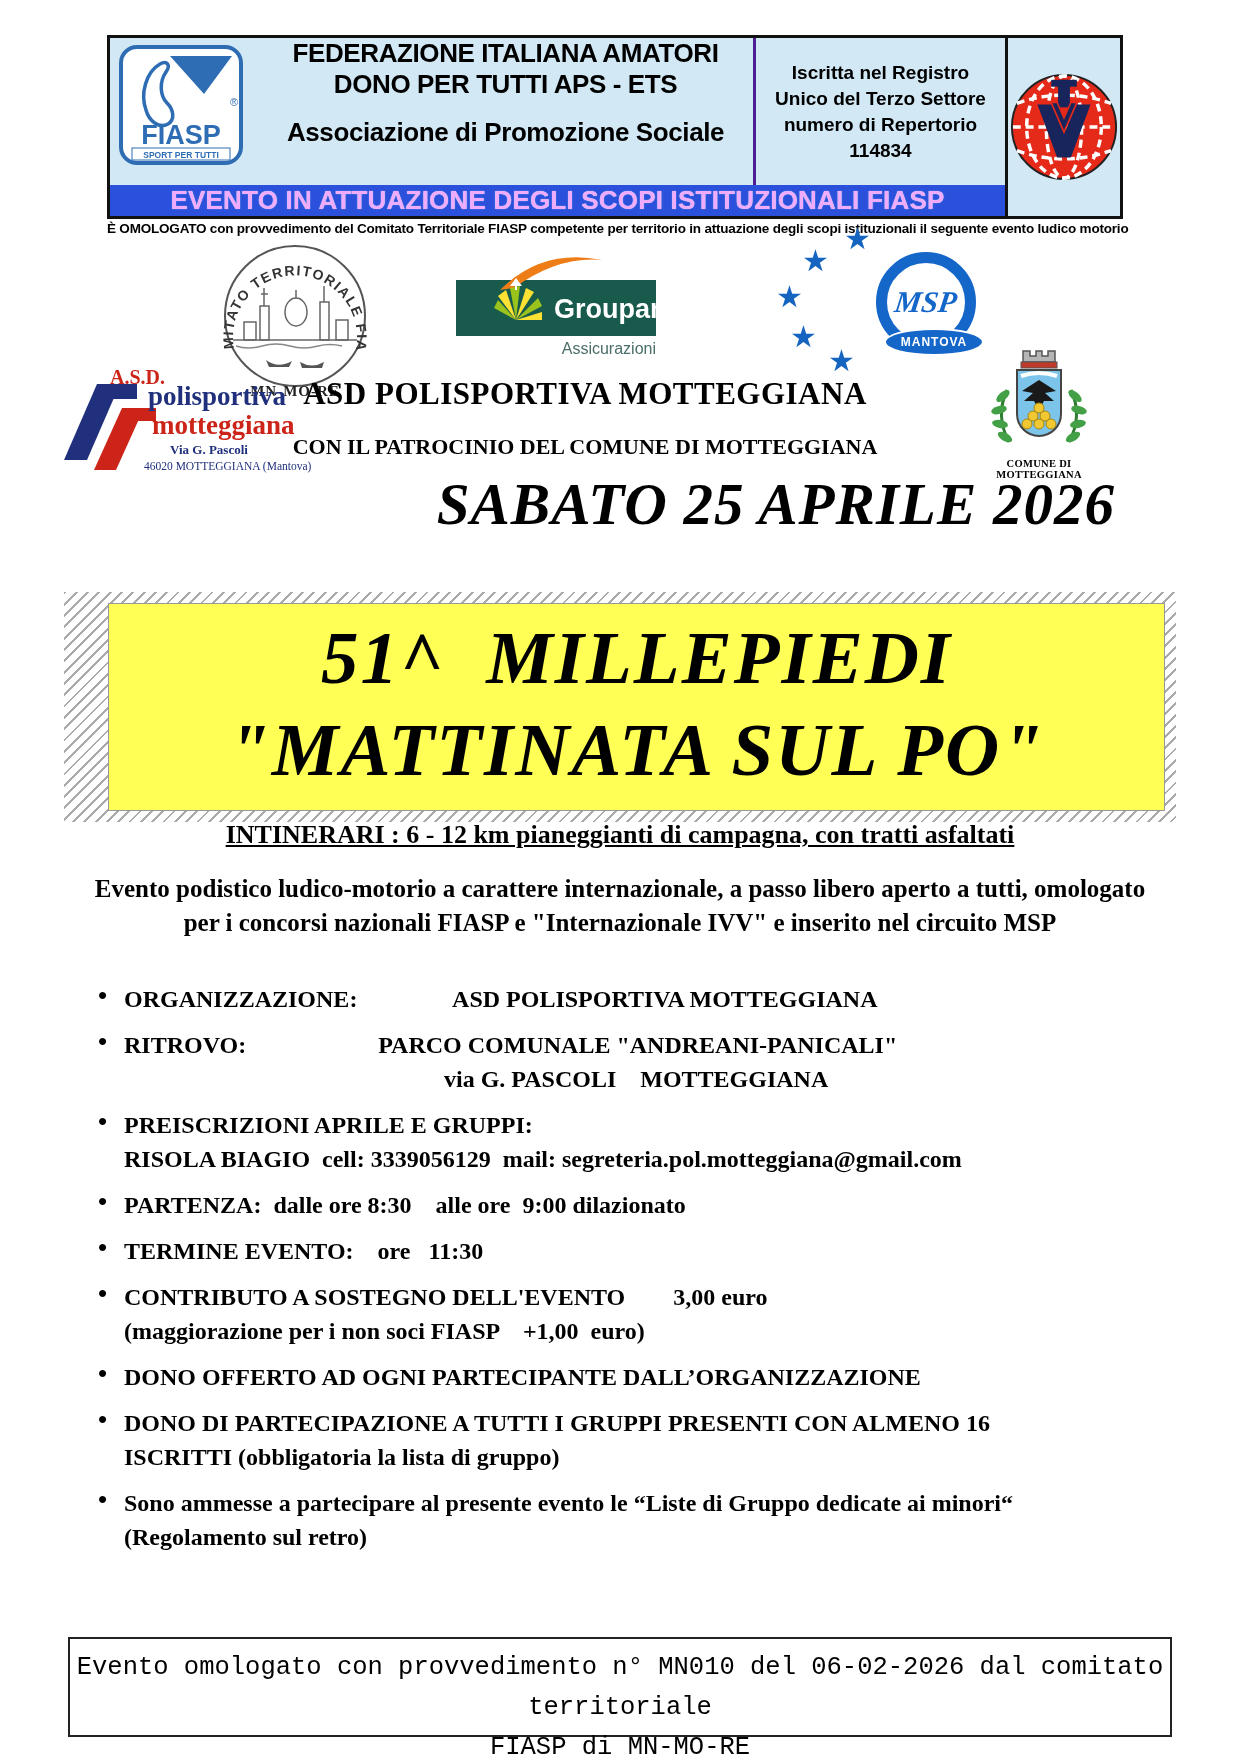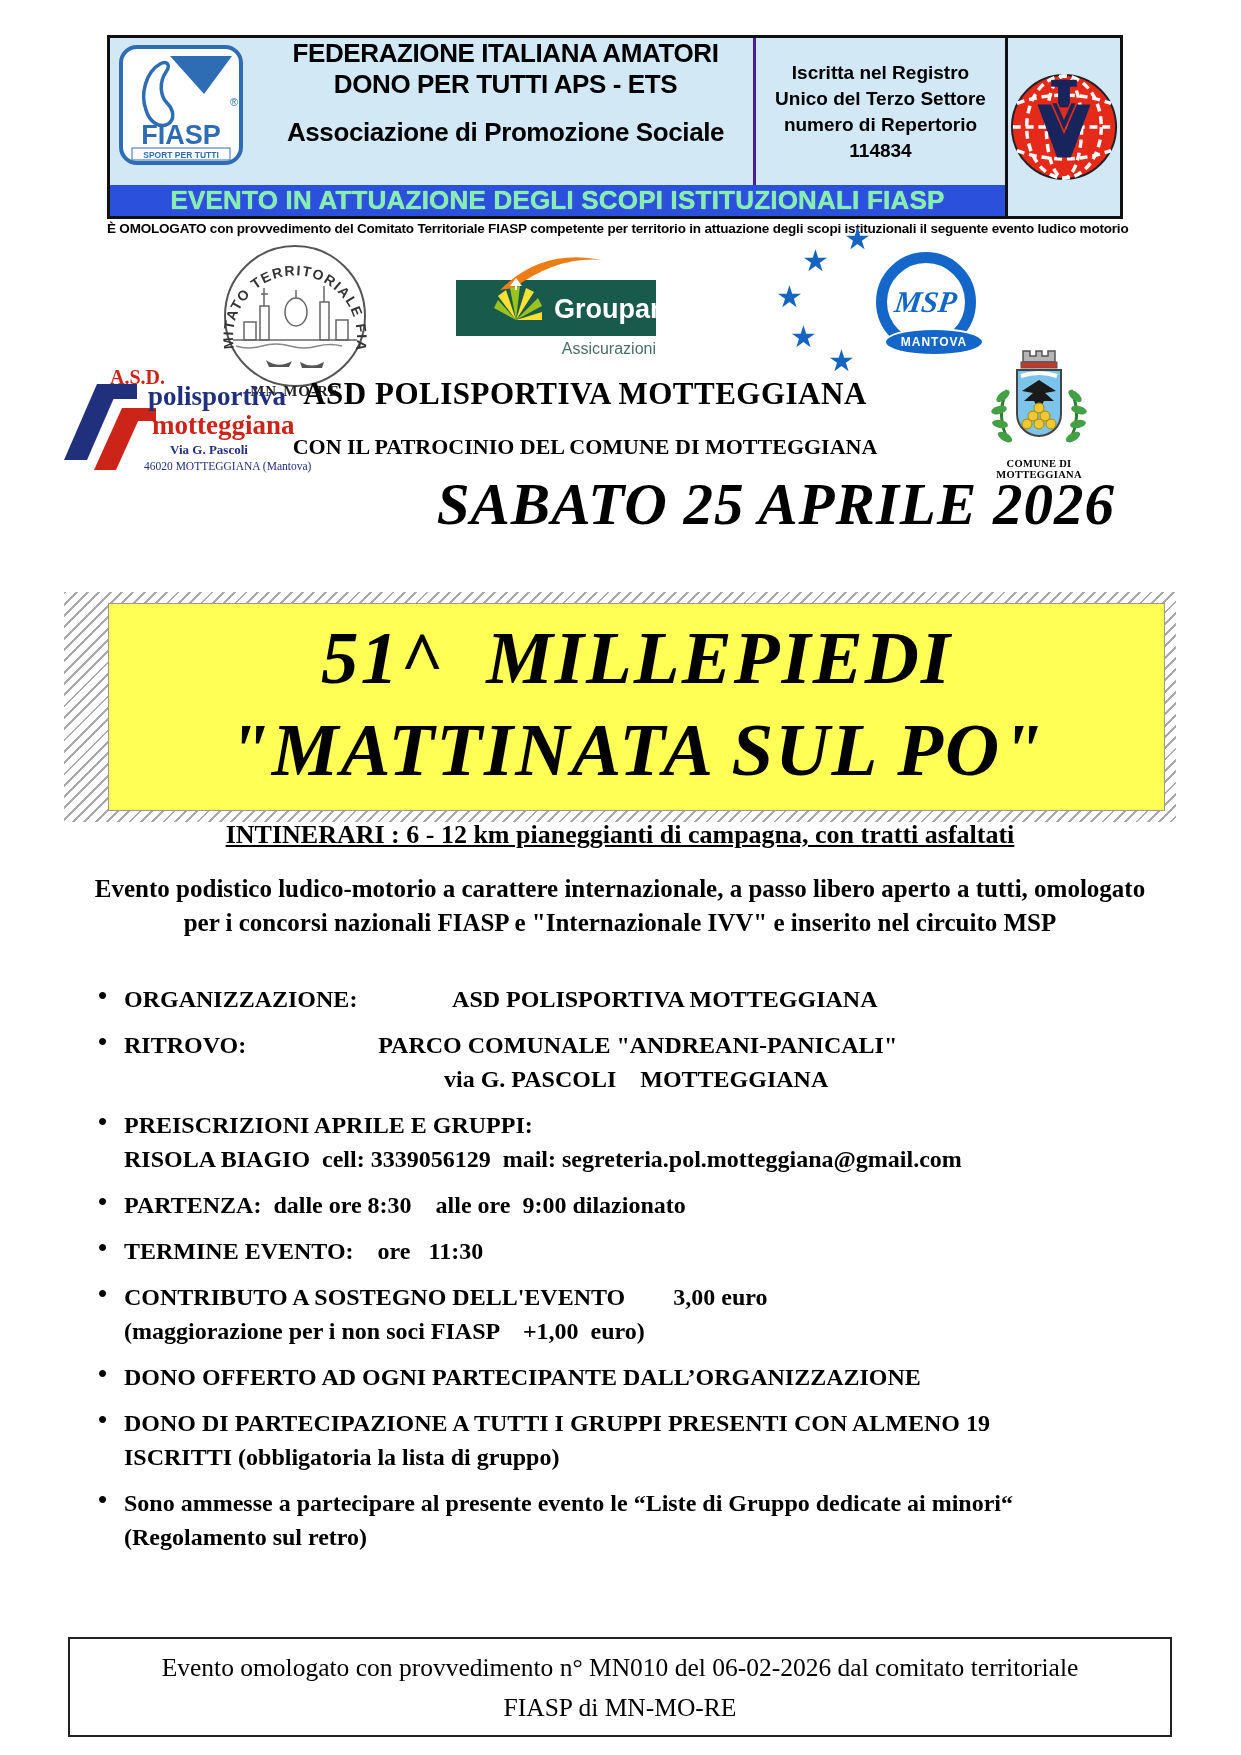--- a/index.html
+++ b/index.html
@@ -12,21 +12,21 @@
   .header-left{width:898px;border-right:3px solid #111;display:flex;flex-direction:column;box-sizing:border-box;}
   .header-top{flex:1;display:flex;}
   .fiasp-cell{width:138px;padding:6px 2px 2px 8px;}
   .title-cell{flex:1;text-align:center;font-family:"Liberation Sans",sans-serif;font-weight:bold;
     letter-spacing:-0.4px;}
   .title-cell .t1,.title-cell .t2{font-size:26px;line-height:31px;}
   .title-cell .t3{font-size:26px;line-height:30px;margin-top:17px;}
   .registro-cell{width:252px;border-left:3px solid #4c1d95;display:flex;align-items:center;box-sizing:border-box;
     padding:0 14px;font-family:"Liberation Sans",sans-serif;font-weight:bold;font-size:19px;
     line-height:26px;text-align:center;}
-  .banner{height:31px;background:#2b50dc;color:#86efac;text-align:center;
+  .banner{height:31px;background:#2b50dc;color:#f0abfc;text-align:center;
     font-family:"Liberation Sans",sans-serif;font-weight:bold;font-size:26px;line-height:31px;
     letter-spacing:0.2px;text-shadow:0 0 1px #cfe;}
   .header-right{flex:1;display:flex;align-items:center;justify-content:center;}
   .note-line{position:absolute;left:107px;top:221px;width:1110px;white-space:nowrap;
     font-family:"Liberation Sans",sans-serif;font-weight:bold;font-size:13.5px;letter-spacing:-0.2px;}
 
   
   .stamp{position:absolute;left:200px;top:228px;}
   .groupama{position:absolute;left:450px;top:252px;}
   .msp{position:absolute;left:768px;top:224px;width:240px;height:152px;}
@@ -63,21 +63,21 @@
   .description{position:absolute;left:90px;top:872px;width:1060px;text-align:center;
     font-weight:bold;font-size:25px;line-height:34px;}
   .bullets{position:absolute;left:96px;top:982px;width:1060px;}
   .bullet{position:relative;padding-left:28px;margin-bottom:12px;}
   .bullet::before{content:"\2022";position:absolute;left:2px;top:-1px;font-size:26px;font-weight:bold;}
   .b-line{font-weight:bold;font-size:24px;line-height:34px;white-space:pre-wrap;}
   .indent-big{padding-left:320px;}
 
   
   .footer-box{position:absolute;left:68px;top:1637px;width:1104px;height:100px;border:2px solid #222;
-    box-sizing:border-box;text-align:center;font-size:25.5px;line-height:40px;padding-top:9px;}
+    box-sizing:border-box;text-align:center;font-size:25.5px;line-height:40px;padding-top:9px;font-family:Liberation Mono, monospace;}
 </style>
 </head>
 <body>
 
 <div class="page">
 
   <div class="header-outer">
     <div class="header-left">
       <div class="header-top">
         <div class="fiasp-cell">
@@ -267,21 +267,21 @@
       <div class="b-line">TERMINE EVENTO:    ore   11:30</div>
     </div>
     <div class="bullet">
       <div class="b-line">CONTRIBUTO A SOSTEGNO DELL'EVENTO        3,00 euro</div>
       <div class="b-line">(maggiorazione per i non soci FIASP    +1,00  euro)</div>
     </div>
     <div class="bullet">
       <div class="b-line">DONO OFFERTO AD OGNI PARTECIPANTE DALL’ORGANIZZAZIONE</div>
     </div>
     <div class="bullet">
-      <div class="b-line">DONO DI PARTECIPAZIONE A TUTTI I GRUPPI PRESENTI CON ALMENO 19</div>
+      <div class="b-line">DONO DI PARTECIPAZIONE A TUTTI I GRUPPI PRESENTI CON ALMENO 16</div>
       <div class="b-line">ISCRITTI (obbligatoria la lista di gruppo)</div>
     </div>
     <div class="bullet">
       <div class="b-line">Sono ammesse a partecipare al presente evento le “Liste di Gruppo dedicate ai minori“</div>
       <div class="b-line">(Regolamento sul retro)</div>
     </div>
   </div>
 
   <div class="footer-box">
     <div>Evento omologato con provvedimento n° MN010 del 06-02-2026 dal comitato territoriale</div>

